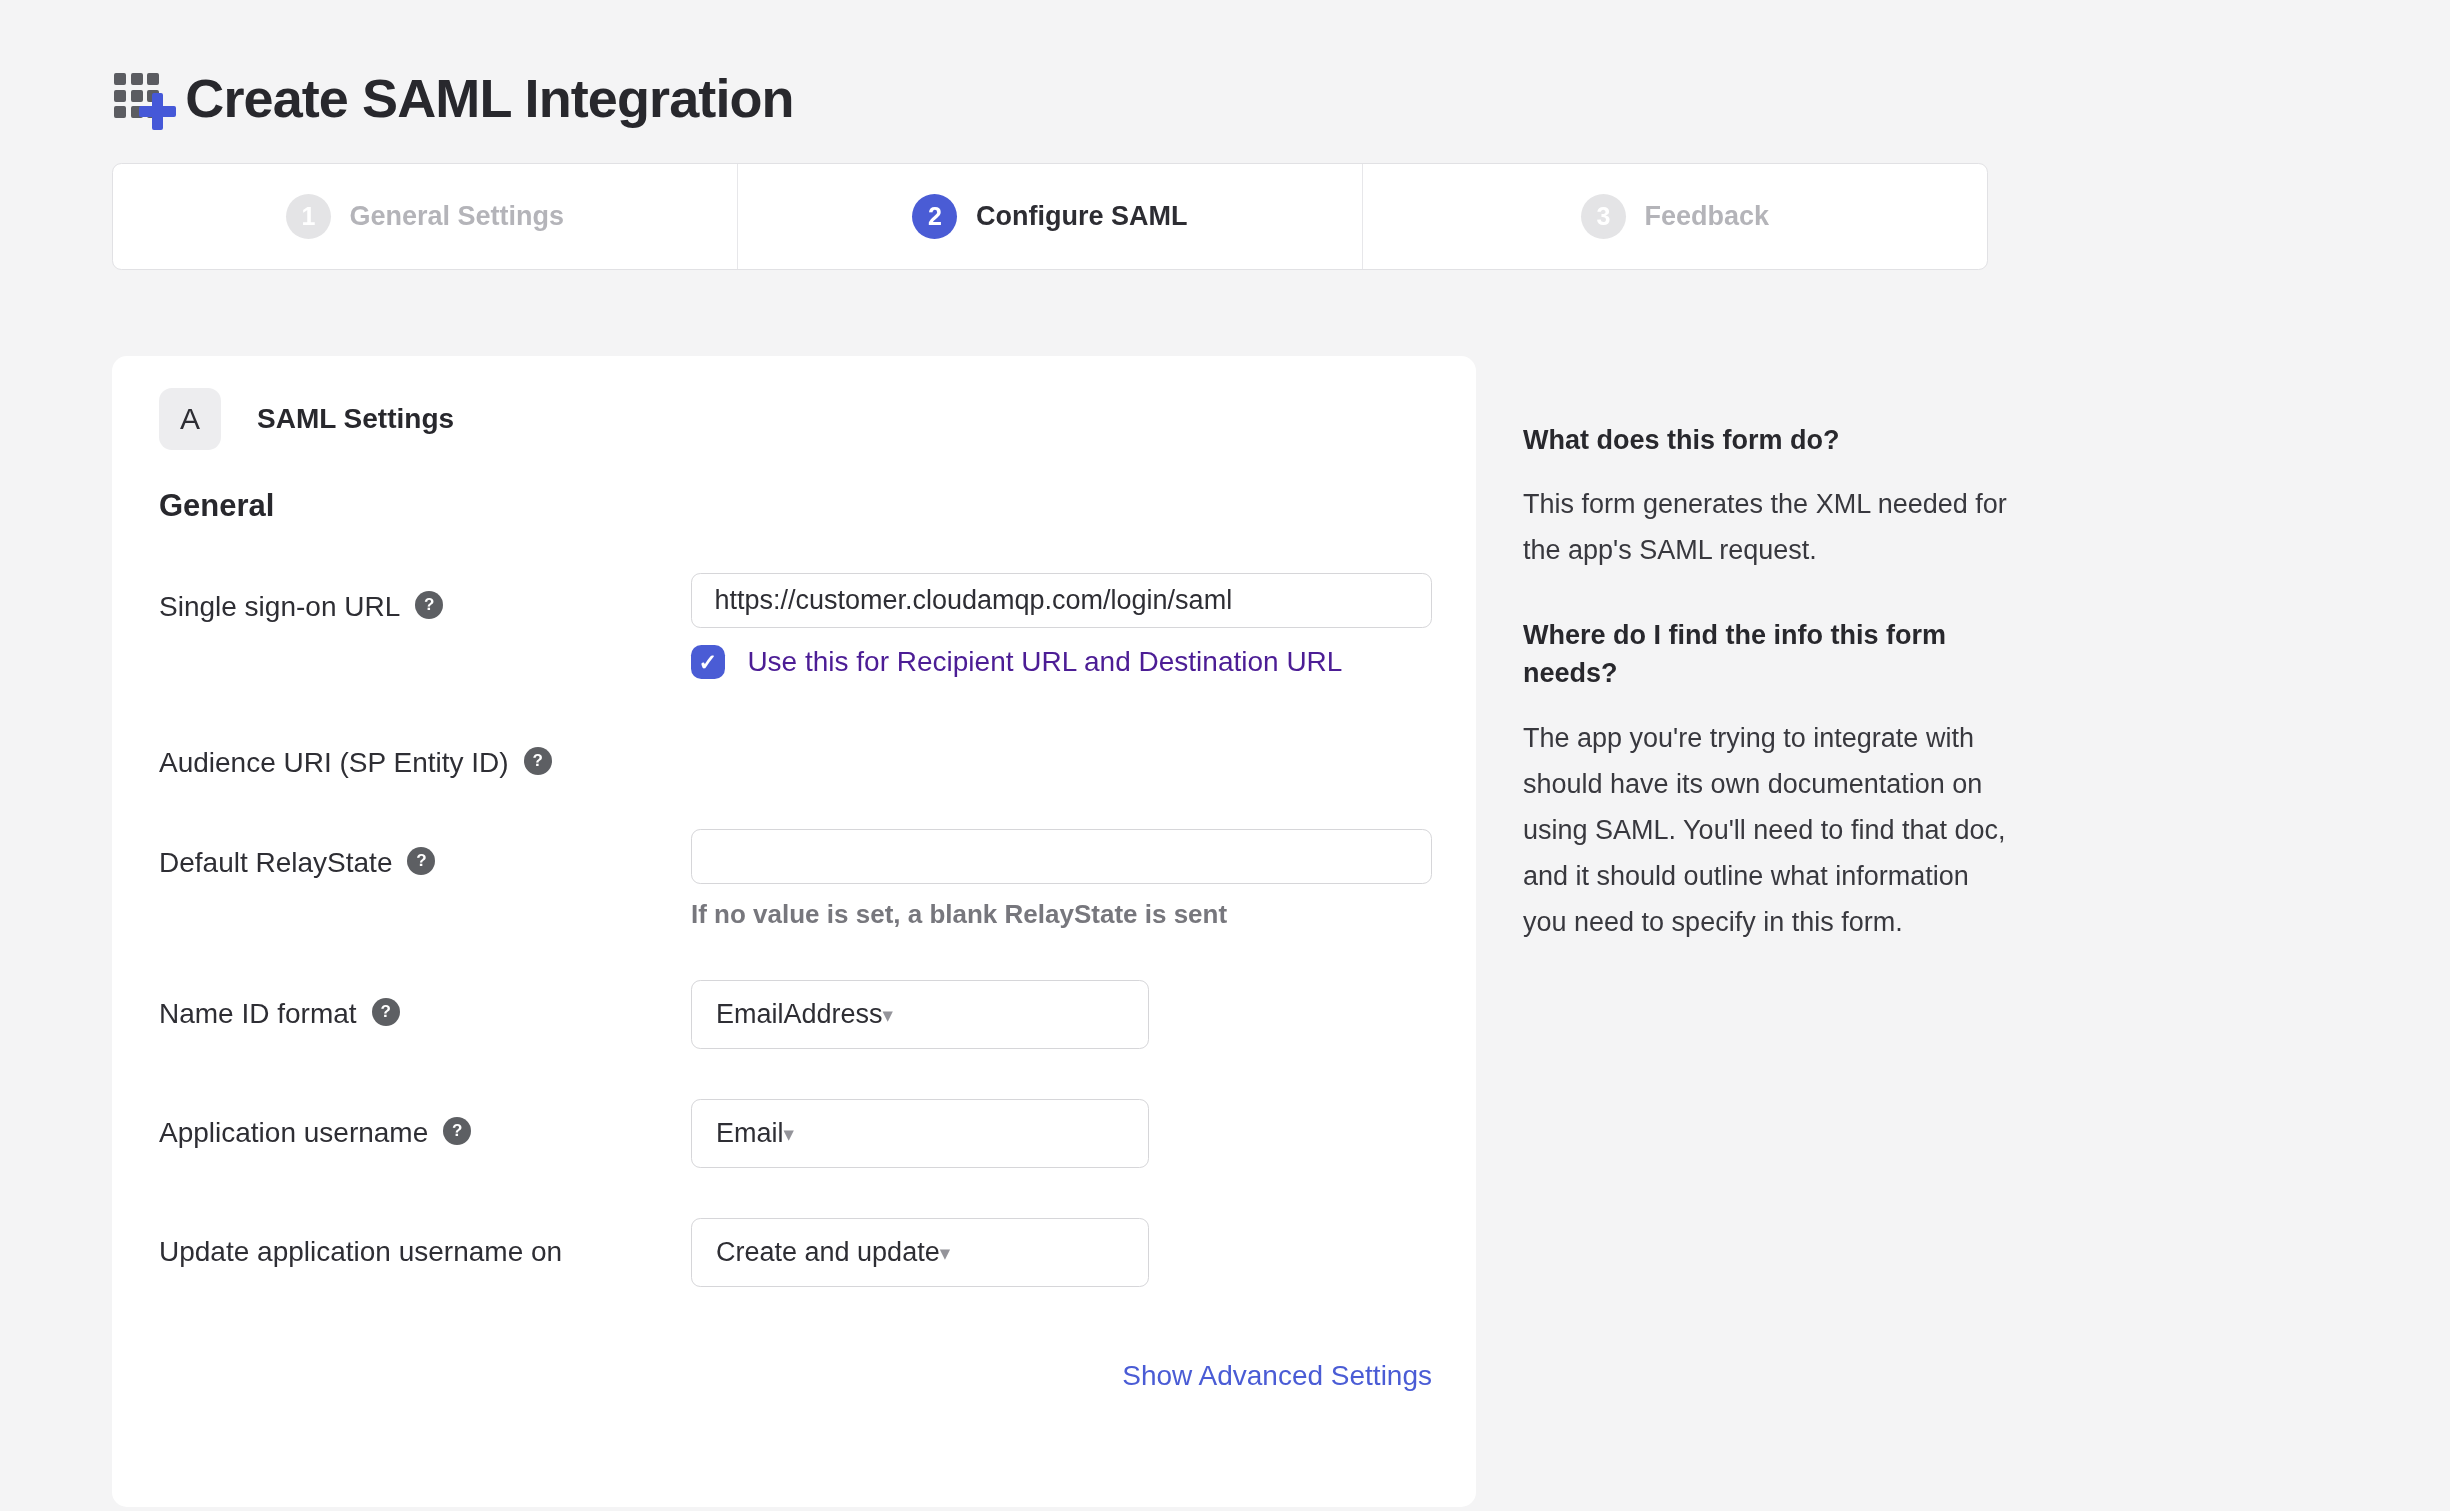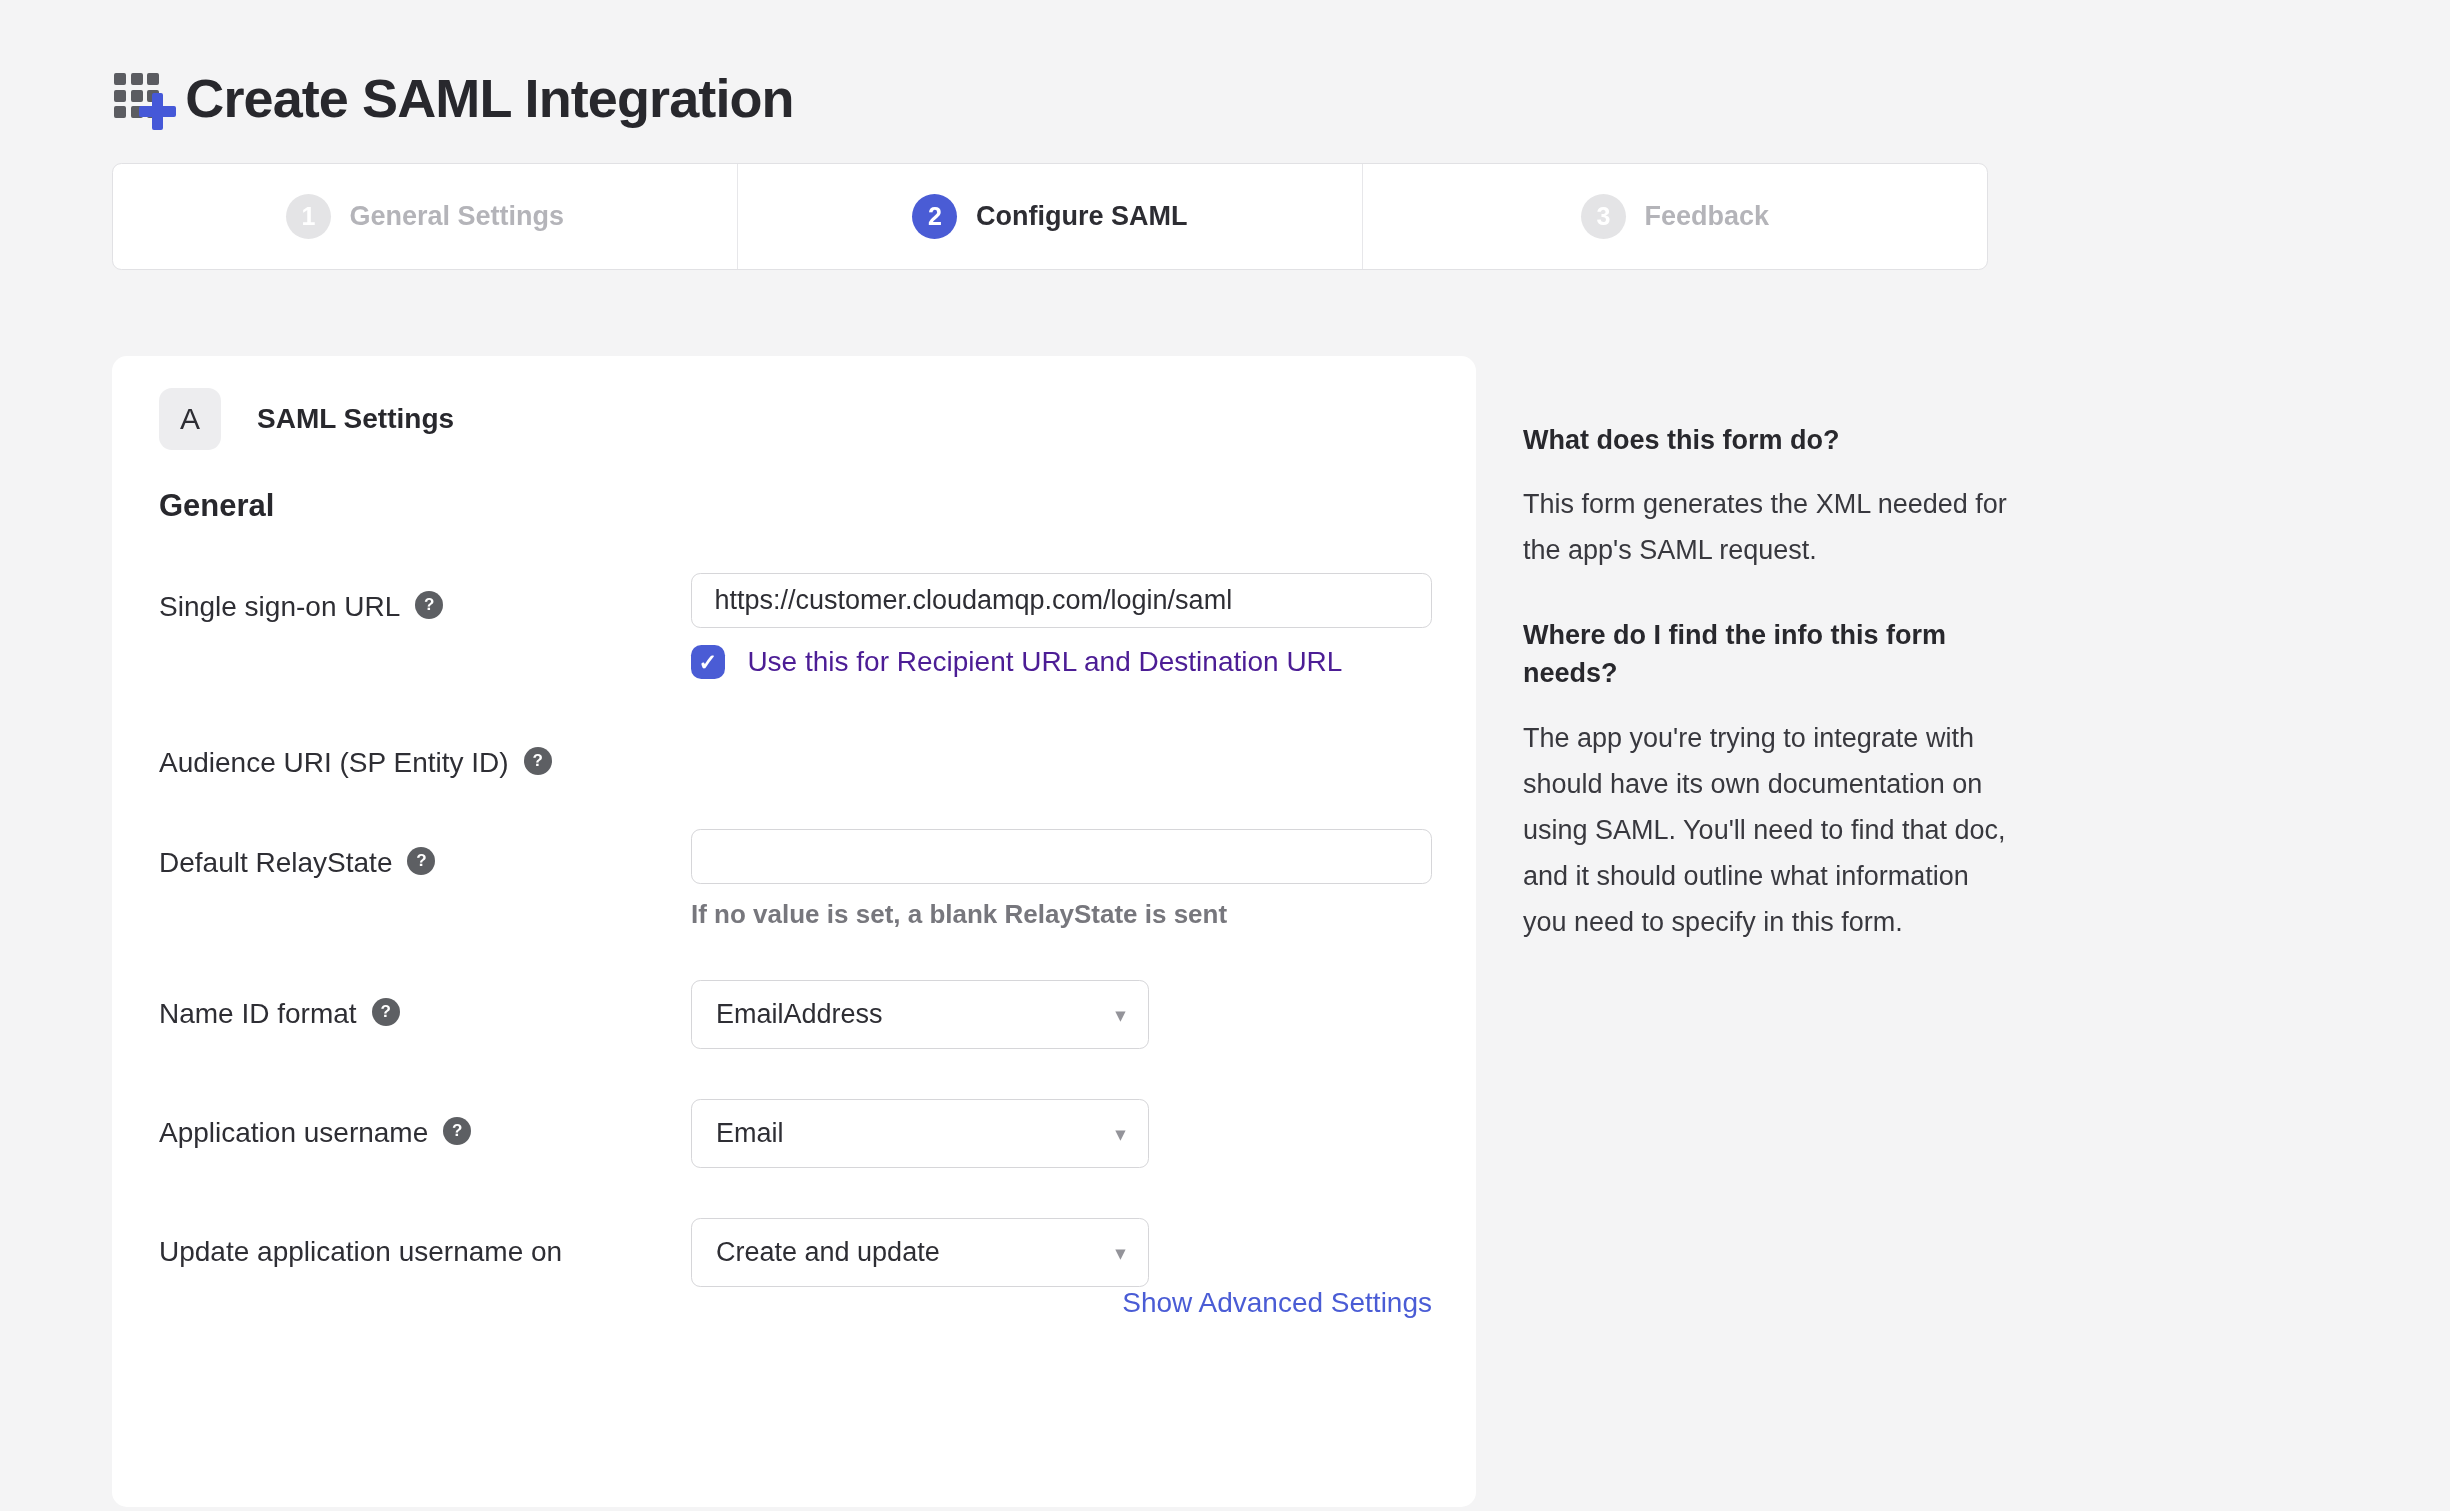--- a/index.html
+++ b/index.html
@@ -106,27 +106,27 @@
     background:#4a5cd5; color:#ffffff;
     display:flex; align-items:center; justify-content:center;
     font-size:22.4px; font-weight:700; cursor:pointer; flex:0 0 auto;
   }
   .checkbox-label { font-size:28px; color:#4c1d95; }
   .hint { margin-top:15px; font-size:26px; color:#77777d;font-weight:bold; }
   .select-box {
     width:458px; height:69px;
     border:1.9px solid #d6d6d9; border-radius:9.3px;
     background:#ffffff; cursor:pointer;
-    display:flex; align-items:center; justify-content:space-between;
+    display:flex; align-items:center; justify-content:flex-start;
     padding:0 22.4px 0 24px;
     font-size:27px; color:#2e2e34;
   }
   .select-caret { font-size:20.6px; color:#94949a; }
 
-  .advanced-row { width:1273px; text-align:right; }
+  .advanced-row { width:1273px; margin-top:73px; text-align:right; }
   .advanced-link {
     font-size:28px; color:#4a5cd5; text-decoration:none; cursor:pointer;
   }
 
   
   .sidebar { width:495px; padding-top:65px; }
   .sb-heading {
     font-size:27px; font-weight:700; color:#28282d;
     line-height:38px; margin:0 0 22.4px 0;
   }

